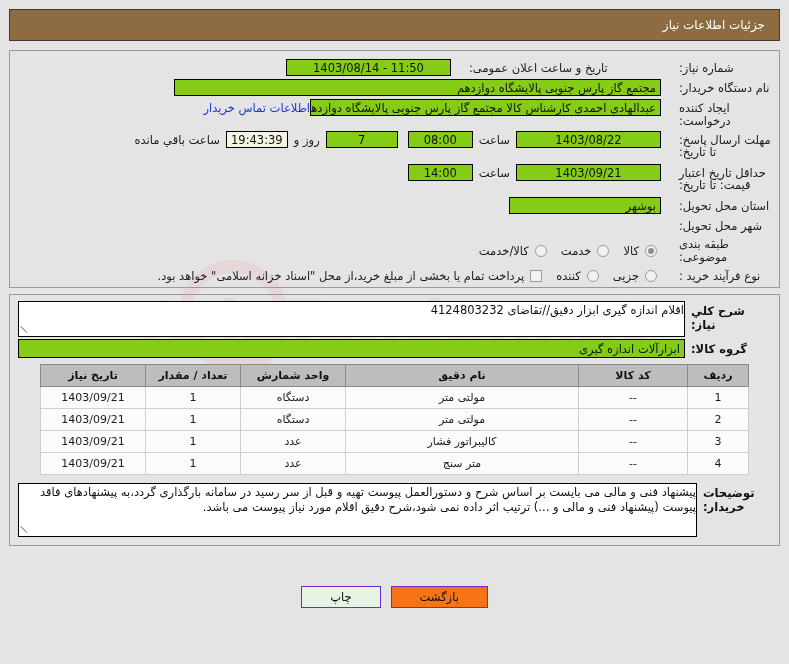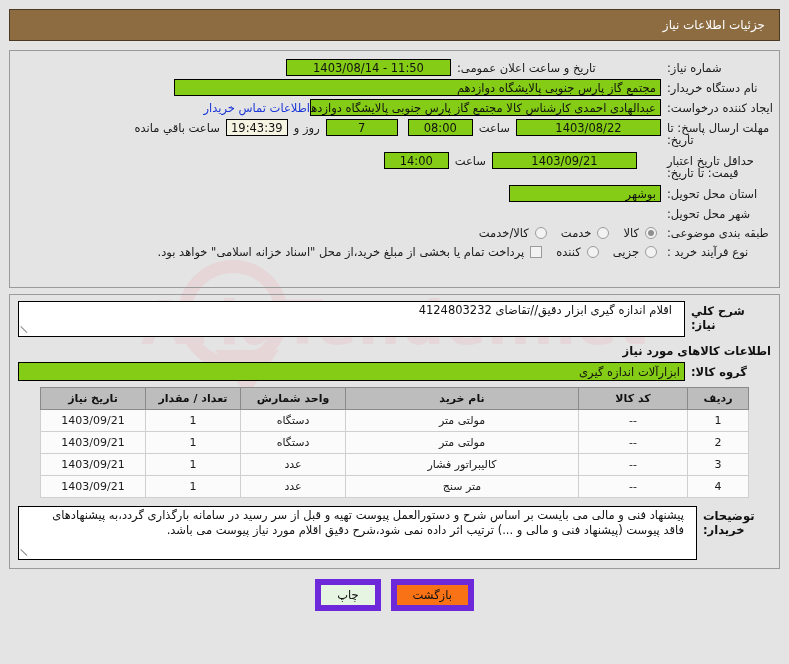--- a/index.html
+++ b/index.html
@@ -92,21 +92,21 @@
     margin-bottom: 3px;
     padding-left: 6px;
     padding-right: 6px;
     font-size: 11.5px;
     color: #222;
   }
   .lbl {
     width: 112px;
     min-width: 112px;
     text-align: left;
-    padding-left: 6px;
+    padding-left: 18px;
     padding-top: 3px;
     box-sizing: border-box;
     font-size: 11.5px;
     color: #1b1b1b;
     line-height: 13px;
   }
   .fld {
     border: 1px solid #000;
     background: #84cc16;
     height: 17px;
@@ -189,21 +189,21 @@
     padding-top: 3px;
     box-sizing: border-box;
   }
   .textarea-box {
     flex: 1;
     border: 1px solid #000;
     background: #fff;
     min-height: 36px;
     font-size: 11.5px;
     color: #111;
-    padding: 1px 12px;
+    padding: 1px 0;
     box-sizing: border-box;
     line-height: 15px;
     position: relative;
     text-align: right;
   }
   .textarea-box .grip {
     position: absolute;
     left: 1px; bottom: 1px;
     width: 10px; height: 10px;
   }
@@ -260,25 +260,26 @@
   .footer {
     position: relative;
     z-index: 2;
     margin-top: 10px;
     display: flex;
     justify-content: center;
     gap: 10px;
   }
   .btn {
     font-size: 11.5px;
-    border: 6px solid #6d28d9;
-    padding: 3px 16px;
+    border: 1px solid #6d28d9;
+    padding: 3px 28px;
     cursor: pointer;
     color: #111;
     line-height: 14px;
+    margin-top: 30px;
   }
   .btn.print { background: #e6f5e2; }
   .btn.back  { background: #f97316; }
 </style>
 </head>
 <body>
 
 <div id="page">
 
   <div class="watermark">
@@ -315,21 +316,21 @@
       <div class="fld ltr" style="width:145px">1403/08/22</div>
       <div class="inline-txt">ساعت</div>
       <div class="fld ltr" style="width:65px">08:00</div>
       <div class="fld ltr" style="width:72px; margin-right:10px;">7</div>
       <div class="inline-txt">روز و</div>
       <div class="fld ltr timer" style="width:62px">19:43:39</div>
       <div class="inline-txt">ساعت باقي مانده</div>
     </div>
 
     <div class="form-row" style="margin-top:6px;">
-      <div class="lbl" style="line-height:12px;margin-left:24px;">حداقل تاریخ اعتبار قیمت: تا تاریخ:</div>
+      <div class="lbl" style="line-height:12px;">حداقل تاریخ اعتبار قیمت: تا تاریخ:</div>
       <div class="fld ltr" style="width:145px">1403/09/21</div>
       <div class="inline-txt">ساعت</div>
       <div class="fld ltr" style="width:65px">14:00</div>
     </div>
 
     <div class="form-row" style="margin-top:6px;">
       <div class="lbl">استان محل تحویل:</div>
       <div class="fld right" style="width:152px">بوشهر</div>
     </div>
 
@@ -362,34 +363,33 @@
   <div class="panel bottom">
 
     <div class="sec-row">
       <div class="sec-lbl">شرح کلي نياز:</div>
       <div class="textarea-box">
         <span>اقلام اندازه گیری ابزار دقیق//تقاضای 4124803232</span>
         <span class="grip"></span>
       </div>
     </div>
 
-    <div class="sec-title">اطلاعات کالاهای مورد نیاز</div>
 
     <div class="sec-row" style="padding-top:2px;">
       <div class="sec-lbl">گروه کالا:</div>
       <div class="fld right" style="flex:1; height:19px; line-height:19px;">ابزارآلات اندازه گیری</div>
     </div>
 
     <div class="tbl-wrap">
       <table class="items">
         <thead>
           <tr>
             <th style="width:52px">ردیف</th>
             <th style="width:100px">کد کالا</th>
-            <th>نام خرید</th>
+            <th>نام دقیق</th>
             <th style="width:96px">واحد شمارش</th>
             <th style="width:86px">تعداد / مقدار</th>
             <th style="width:96px">تاریخ نیاز</th>
           </tr>
         </thead>
         <tbody>
           <tr>
             <td class="num">1</td>
             <td class="num">--</td>
             <td>مولتی متر</td>

